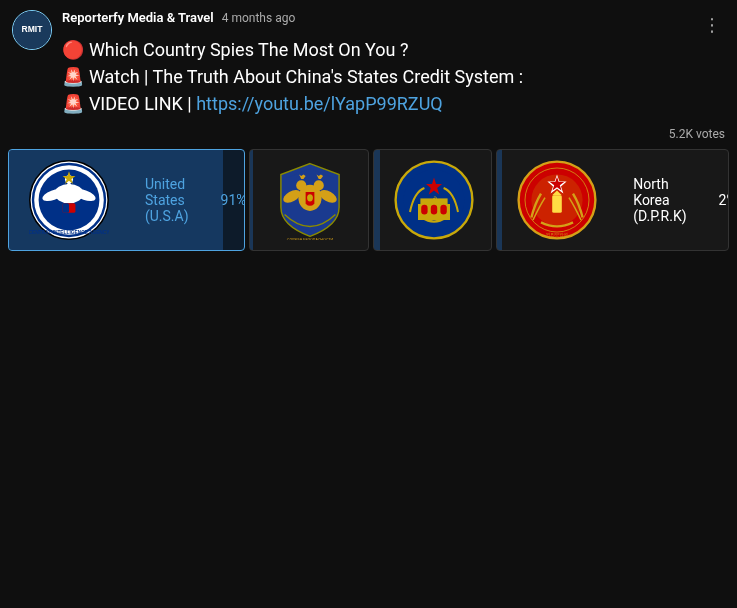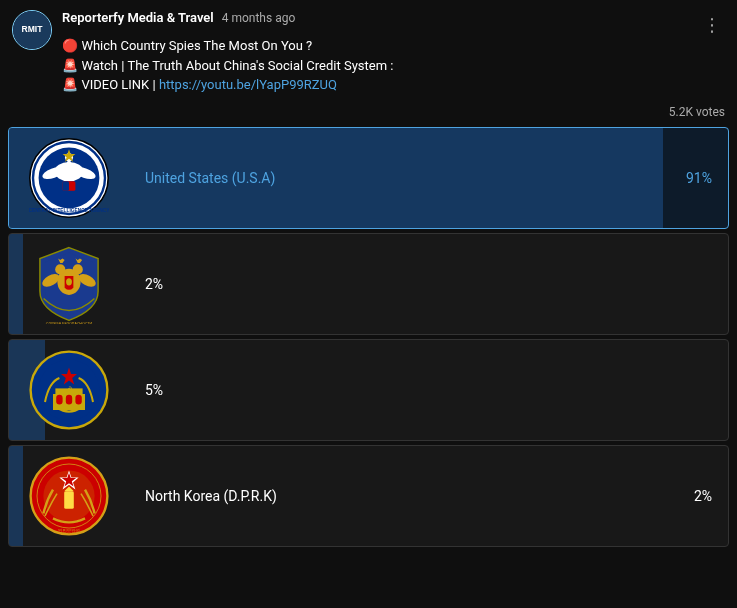--- a/index.html
+++ b/index.html
@@ -57,21 +57,21 @@
       color: #fff;
     }
 
     .post-time {
       color: #aaa;
       font-size: 12px;
     }
 
     .post-title {
       color: #fff;
-      font-size: 13px;
+      font-size: 18px;
       line-height: 1.5;
     }
 
     .post-title a {
       color: #4ea3e0;
       text-decoration: none;
     }
 
     .votes-count {
       color: #aaa;
@@ -84,21 +84,21 @@
       color: #aaa;
       font-size: 18px;
       padding: 4px;
       cursor: pointer;
       flex-shrink: 0;
     }
 
     .poll-container {
       padding: 0 8px;
       display: flex;
-      flex-direction: column;
+      flex-direction: row;
       gap: 4px;
     }
 
     .poll-item {
       display: flex;
       align-items: center;
       border: 1px solid #333;
       border-radius: 4px;
       overflow: hidden;
       position: relative;
@@ -175,21 +175,21 @@
       <text x="50%" y="55%" text-anchor="middle" fill="#fff" font-size="9" font-weight="bold" font-family="Arial">RMIT</text>
     </svg>
   </div>
   <div class="header-content">
     <div class="channel-meta">
       <span class="channel-name">Reporterfy Media &amp; Travel</span>
       <span class="post-time">4 months ago</span>
     </div>
     <div class="post-title">
       <span>🔴 Which Country Spies The Most On You ?</span><br>
-      <span>🚨 Watch | The Truth About China's Social Credit System :</span><br>
+      <span>🚨 Watch | The Truth About China's States Credit System :</span><br>
       <span>🚨 VIDEO LINK |</span>
       <a href="#">https://youtu.be/lYapP99RZUQ</a>
     </div>
   </div>
   <div class="more-icon">⋮</div>
 </div>
 
 <div class="votes-count">5.2K votes</div>
 
 <div class="poll-container">

